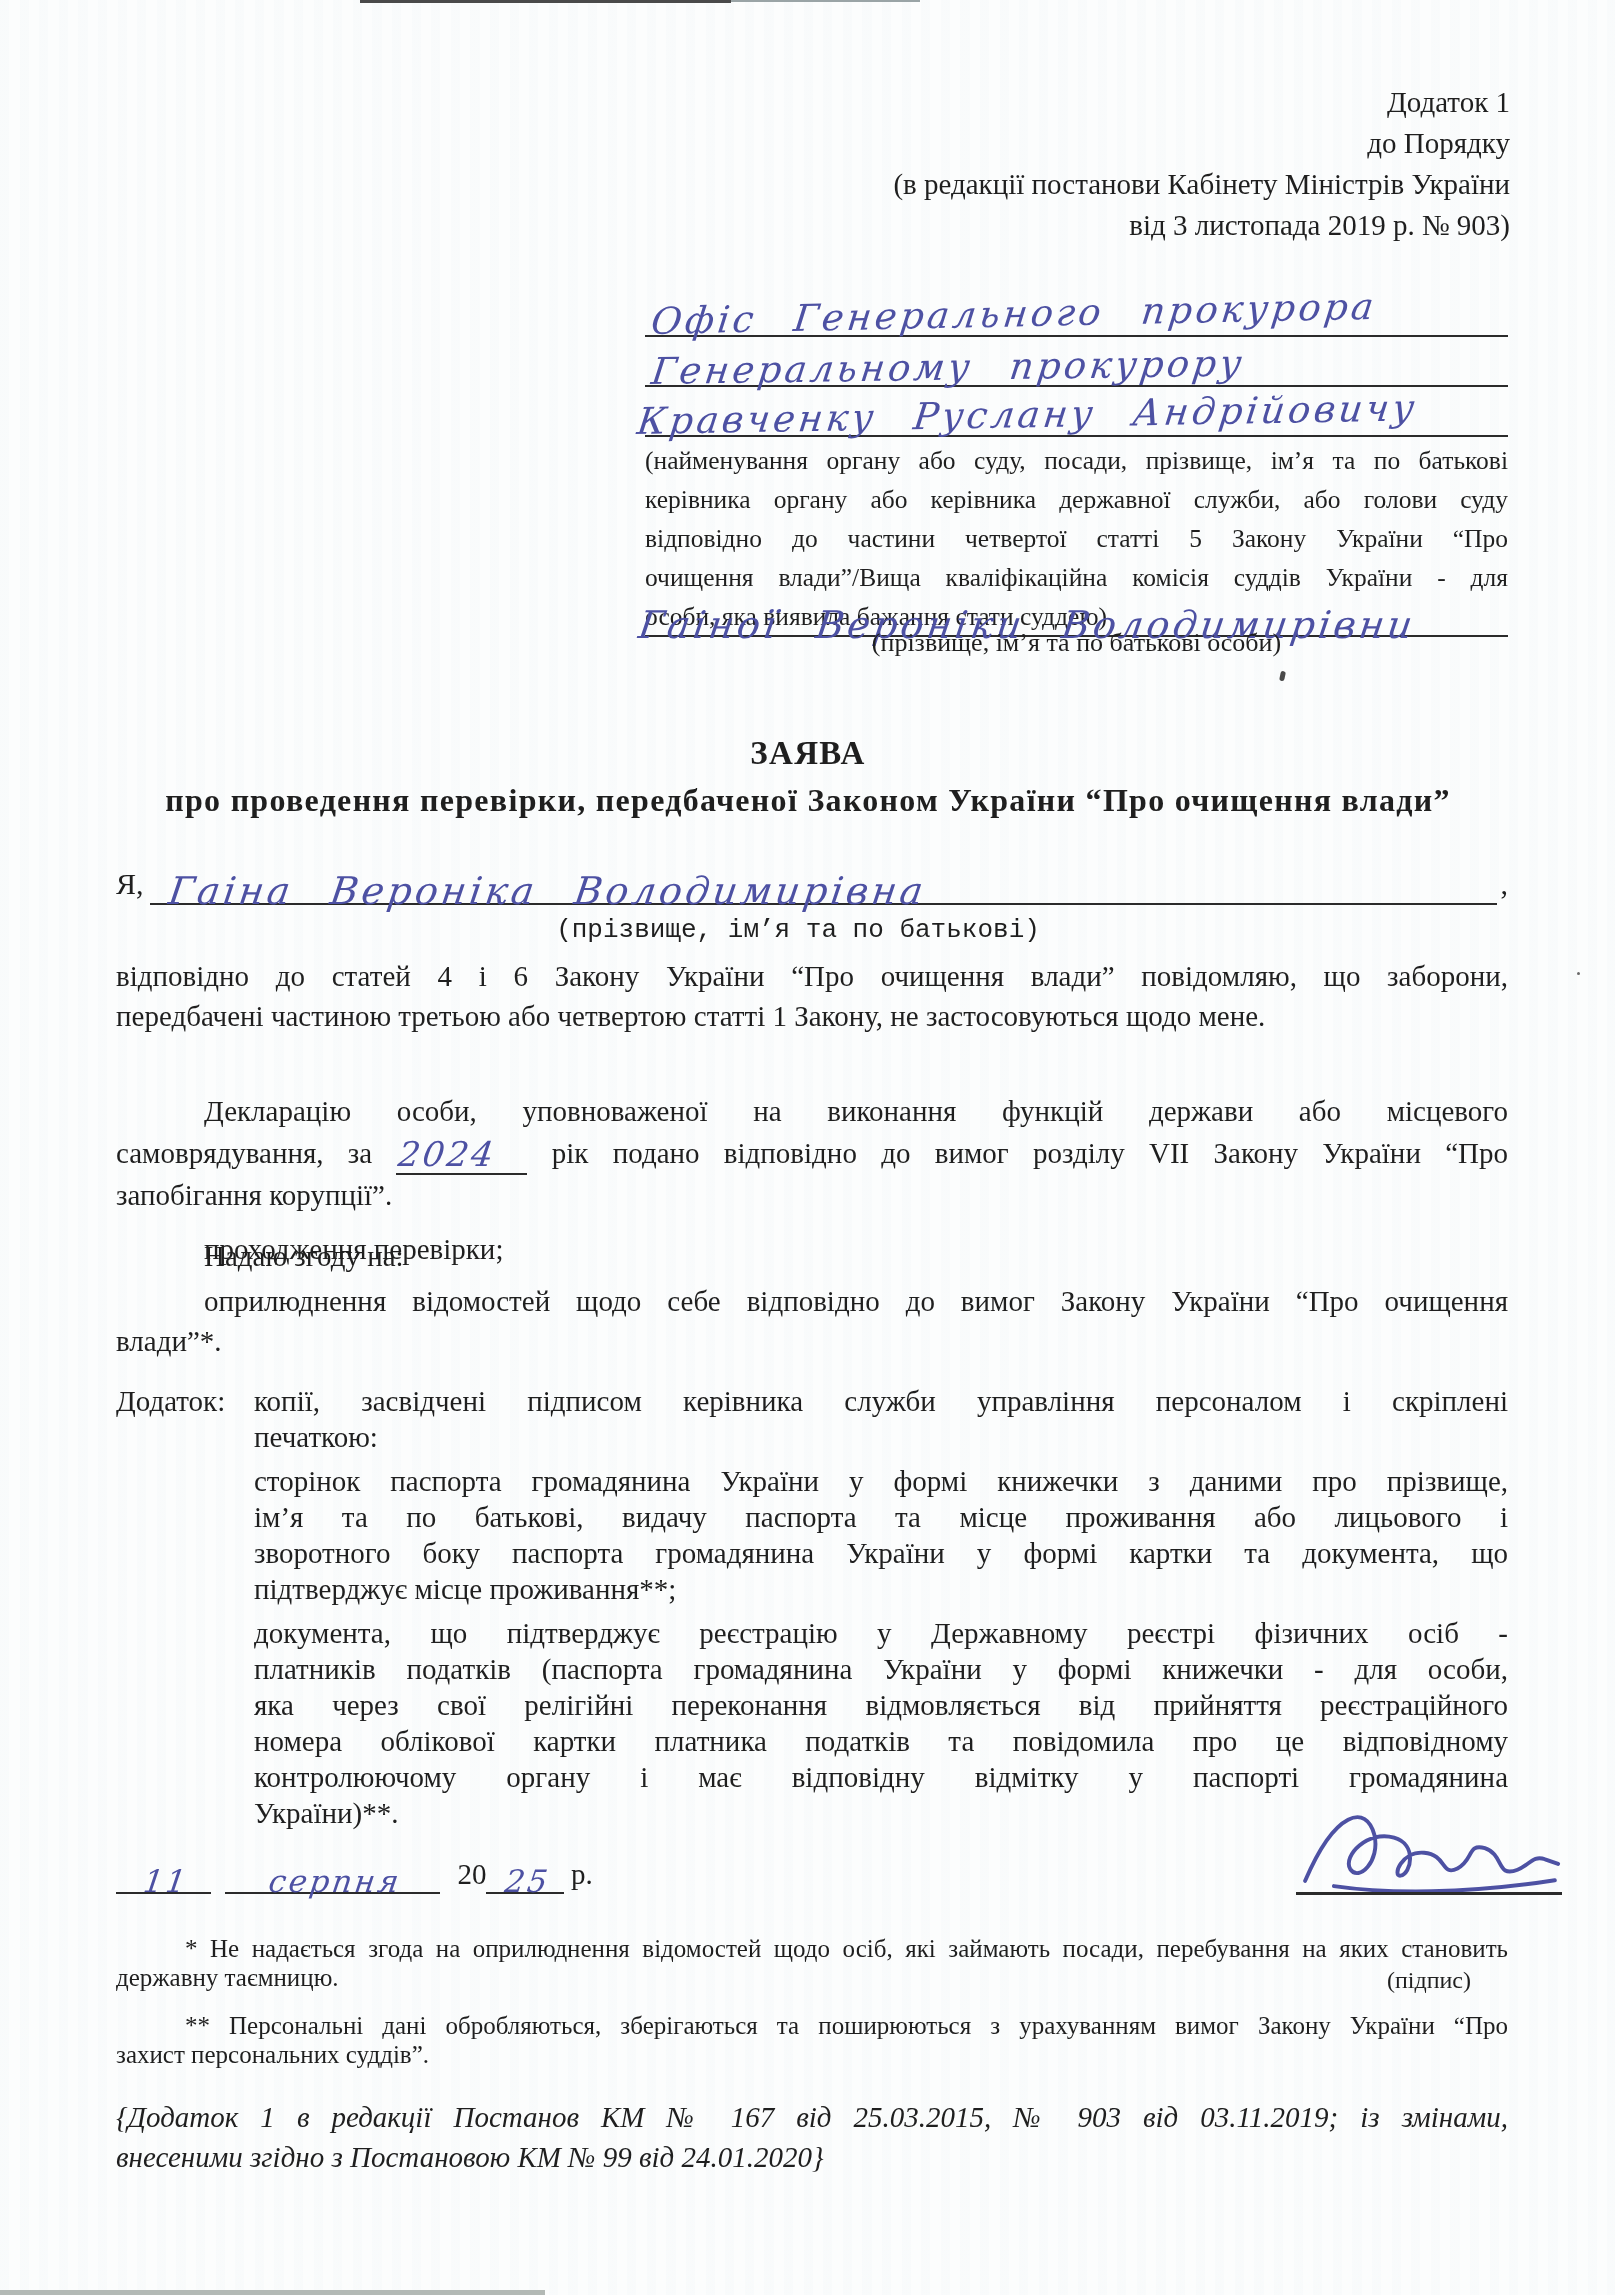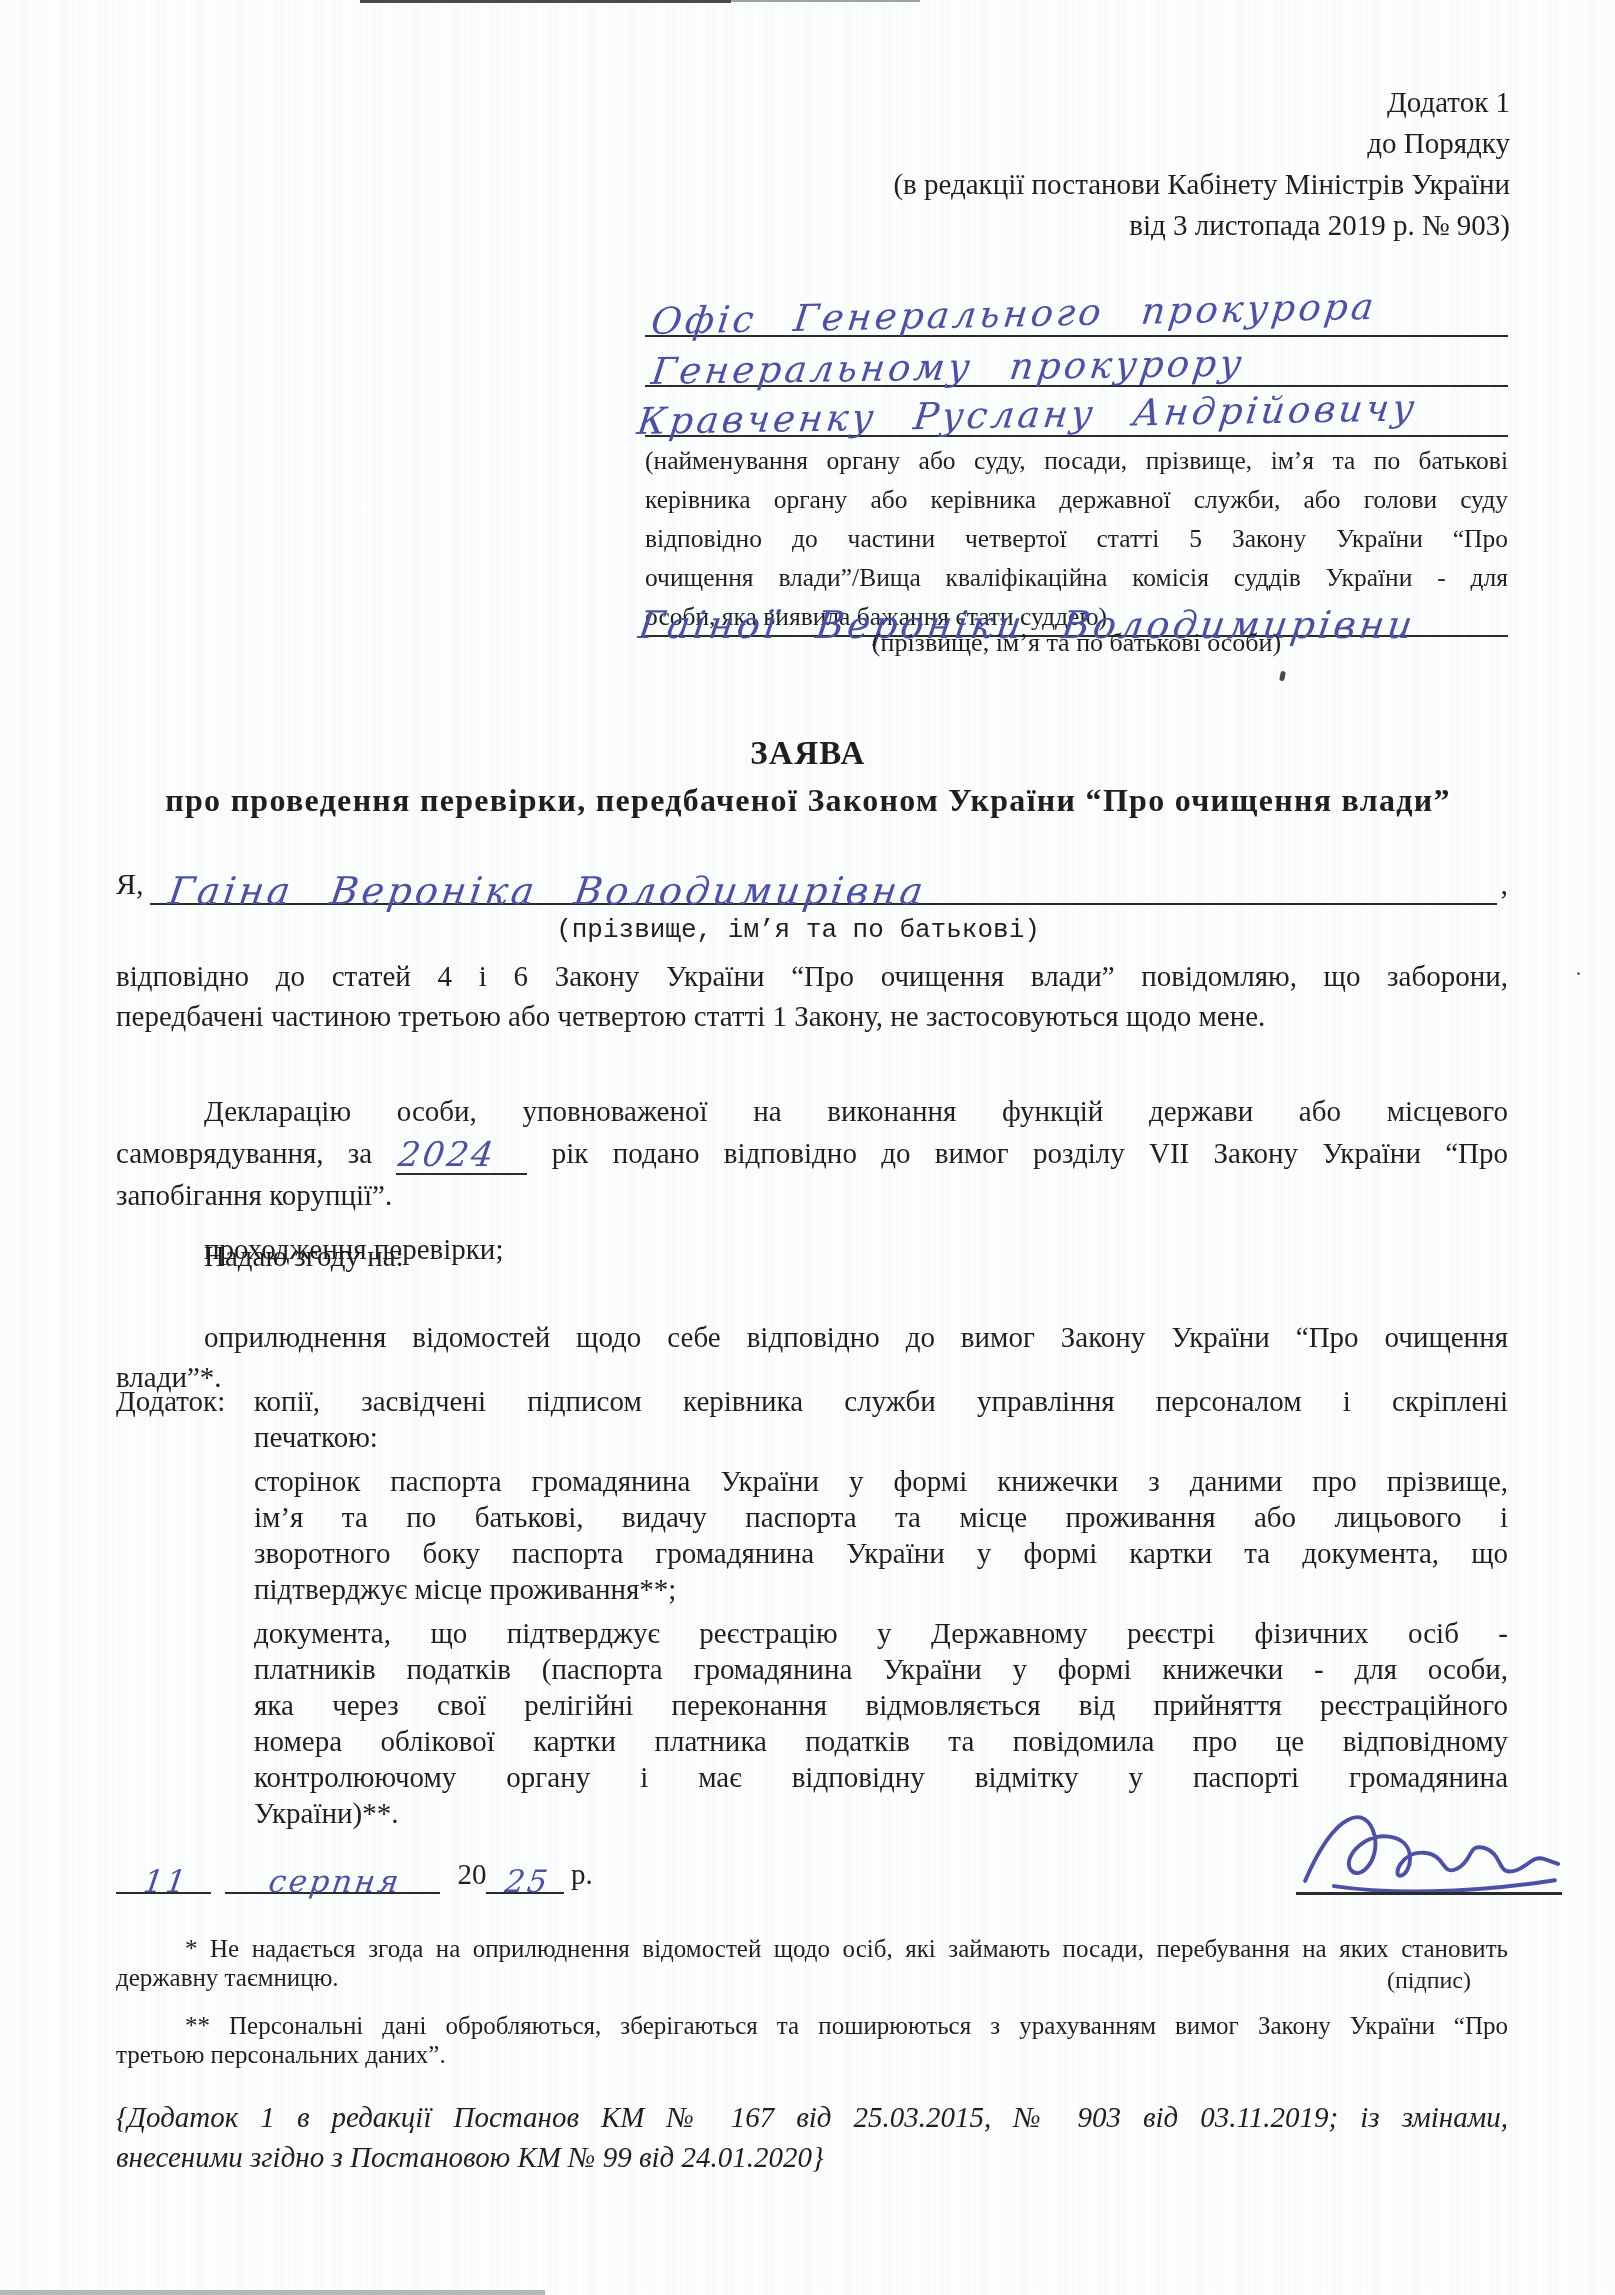--- a/index.html
+++ b/index.html
@@ -33,21 +33,21 @@
   #declarant .fill{flex:1;position:relative;height:100%;border-bottom:2.6px solid #2b2b2b;margin:0 3.9px 0 6.5px;}
   #declarant .fill .hw{position:absolute;left:15.7px;bottom:-10.4px;font-size:38px;}
   #declarant-caption{top:915px;left:102px;width:1392px;text-align:center;font-size:26px;font-family:Liberation Mono, monospace;}
   .bodyp{left:116px;width:1392px;font-size:29px;line-height:40px;}
   #p1{top:956px;}
   #p2{top:1043px;margin-top:48px;}
   .year-box{display:inline-block;width:131px;border-bottom:2.6px solid #2b2b2b;text-align:center;vertical-align:baseline;}
   .year-box .hw{font-size:34px;letter-spacing:2.6px;position:relative;top:2.6px;}
   #consent-intro{top:1236px;}
   #consent-item1{top:1229px;}
-  #consent-item2{top:1281px;margin-top:36px;}
+  #consent-item2{top:1281px;}
   #attachment{top:1383px;left:116px;width:1392px;display:grid;grid-template-columns:138px 1fr;font-size:29px;line-height:36px;}
   #attachment .att-p{margin-bottom:7.8px;}
   #date-line{top:1854px;left:116px;height:40px;display:flex;align-items:flex-end;font-size:29px;}
   .date-slot{position:relative;border-bottom:2.6px solid #2b2b2b;height:40px;}
   .date-slot .hw{position:absolute;bottom:-6.5px;left:0;right:0;text-align:center;font-size:31px;letter-spacing:2.6px;}
   #sig-rule{top:1892px;left:1296px;width:266px;height:2.6px;background:#2b2b2b;}
   #sig-caption{top:1967px;left:1296px;width:266px;text-align:center;font-size:24px;}
   .footnote{left:116px;width:1392px;font-size:25px;line-height:29px;}
   #footnote1{top:1934px;}
   #footnote2{top:2011px;}
@@ -176,21 +176,21 @@
   </svg>
   <div class="abs" id="sig-rule"></div>
   <div class="abs" id="sig-caption">(підпис)</div>
 
   <div class="abs footnote" id="footnote1">
     <div class="jl find">* Не надається згода на оприлюднення відомостей щодо осіб, які займають посади, перебування на яких становить</div>
     <div class="ll">державну таємницю.</div>
   </div>
   <div class="abs footnote" id="footnote2">
     <div class="jl find">** Персональні дані обробляються, зберігаються та поширюються з урахуванням вимог Закону України “Про</div>
-    <div class="ll">третьою персональних даних”.</div>
+    <div class="ll">захист персональних суддів”.</div>
   </div>
 
   <div class="abs" id="amendment">
     <div class="jl">{Додаток 1 в редакції Постанов КМ № 167 від 25.03.2015, № 903 від 03.11.2019; із змінами,</div>
     <div class="ll">внесеними згідно з Постановою КМ № 99 від 24.01.2020}</div>
   </div>
 
 </div>
 
 

